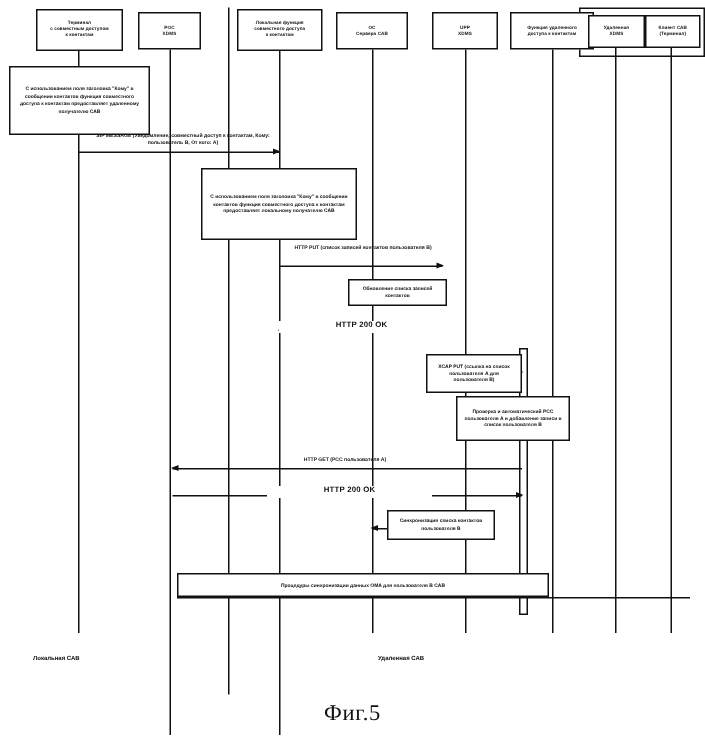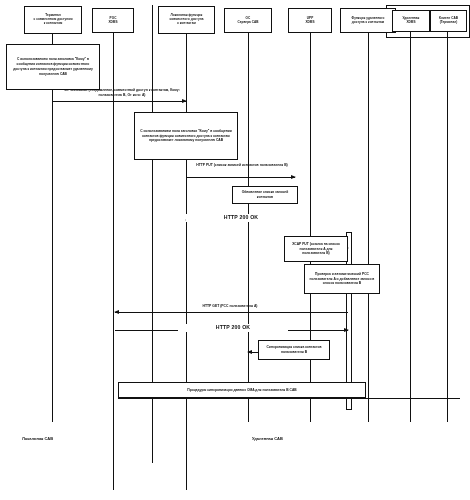--- a/index.html
+++ b/index.html
@@ -161,13 +161,14 @@
       </div>
     </div>
 
   <div id="captions-layer">
       <div class="cap" style="left: 22px; top: 436px;">Локальная САВ</div>
       <div class="cap" style="left: 252px; top: 436px;">Удаленная САВ</div>
     </div>
 
   <div class="arrow" id="brule" style="left: 118px; top: 398px; width: 342px;"></div>
 
+  <div class="figcap" style="top:468px;">Фиг.5</div>
 </div>
 
 </body></html>

